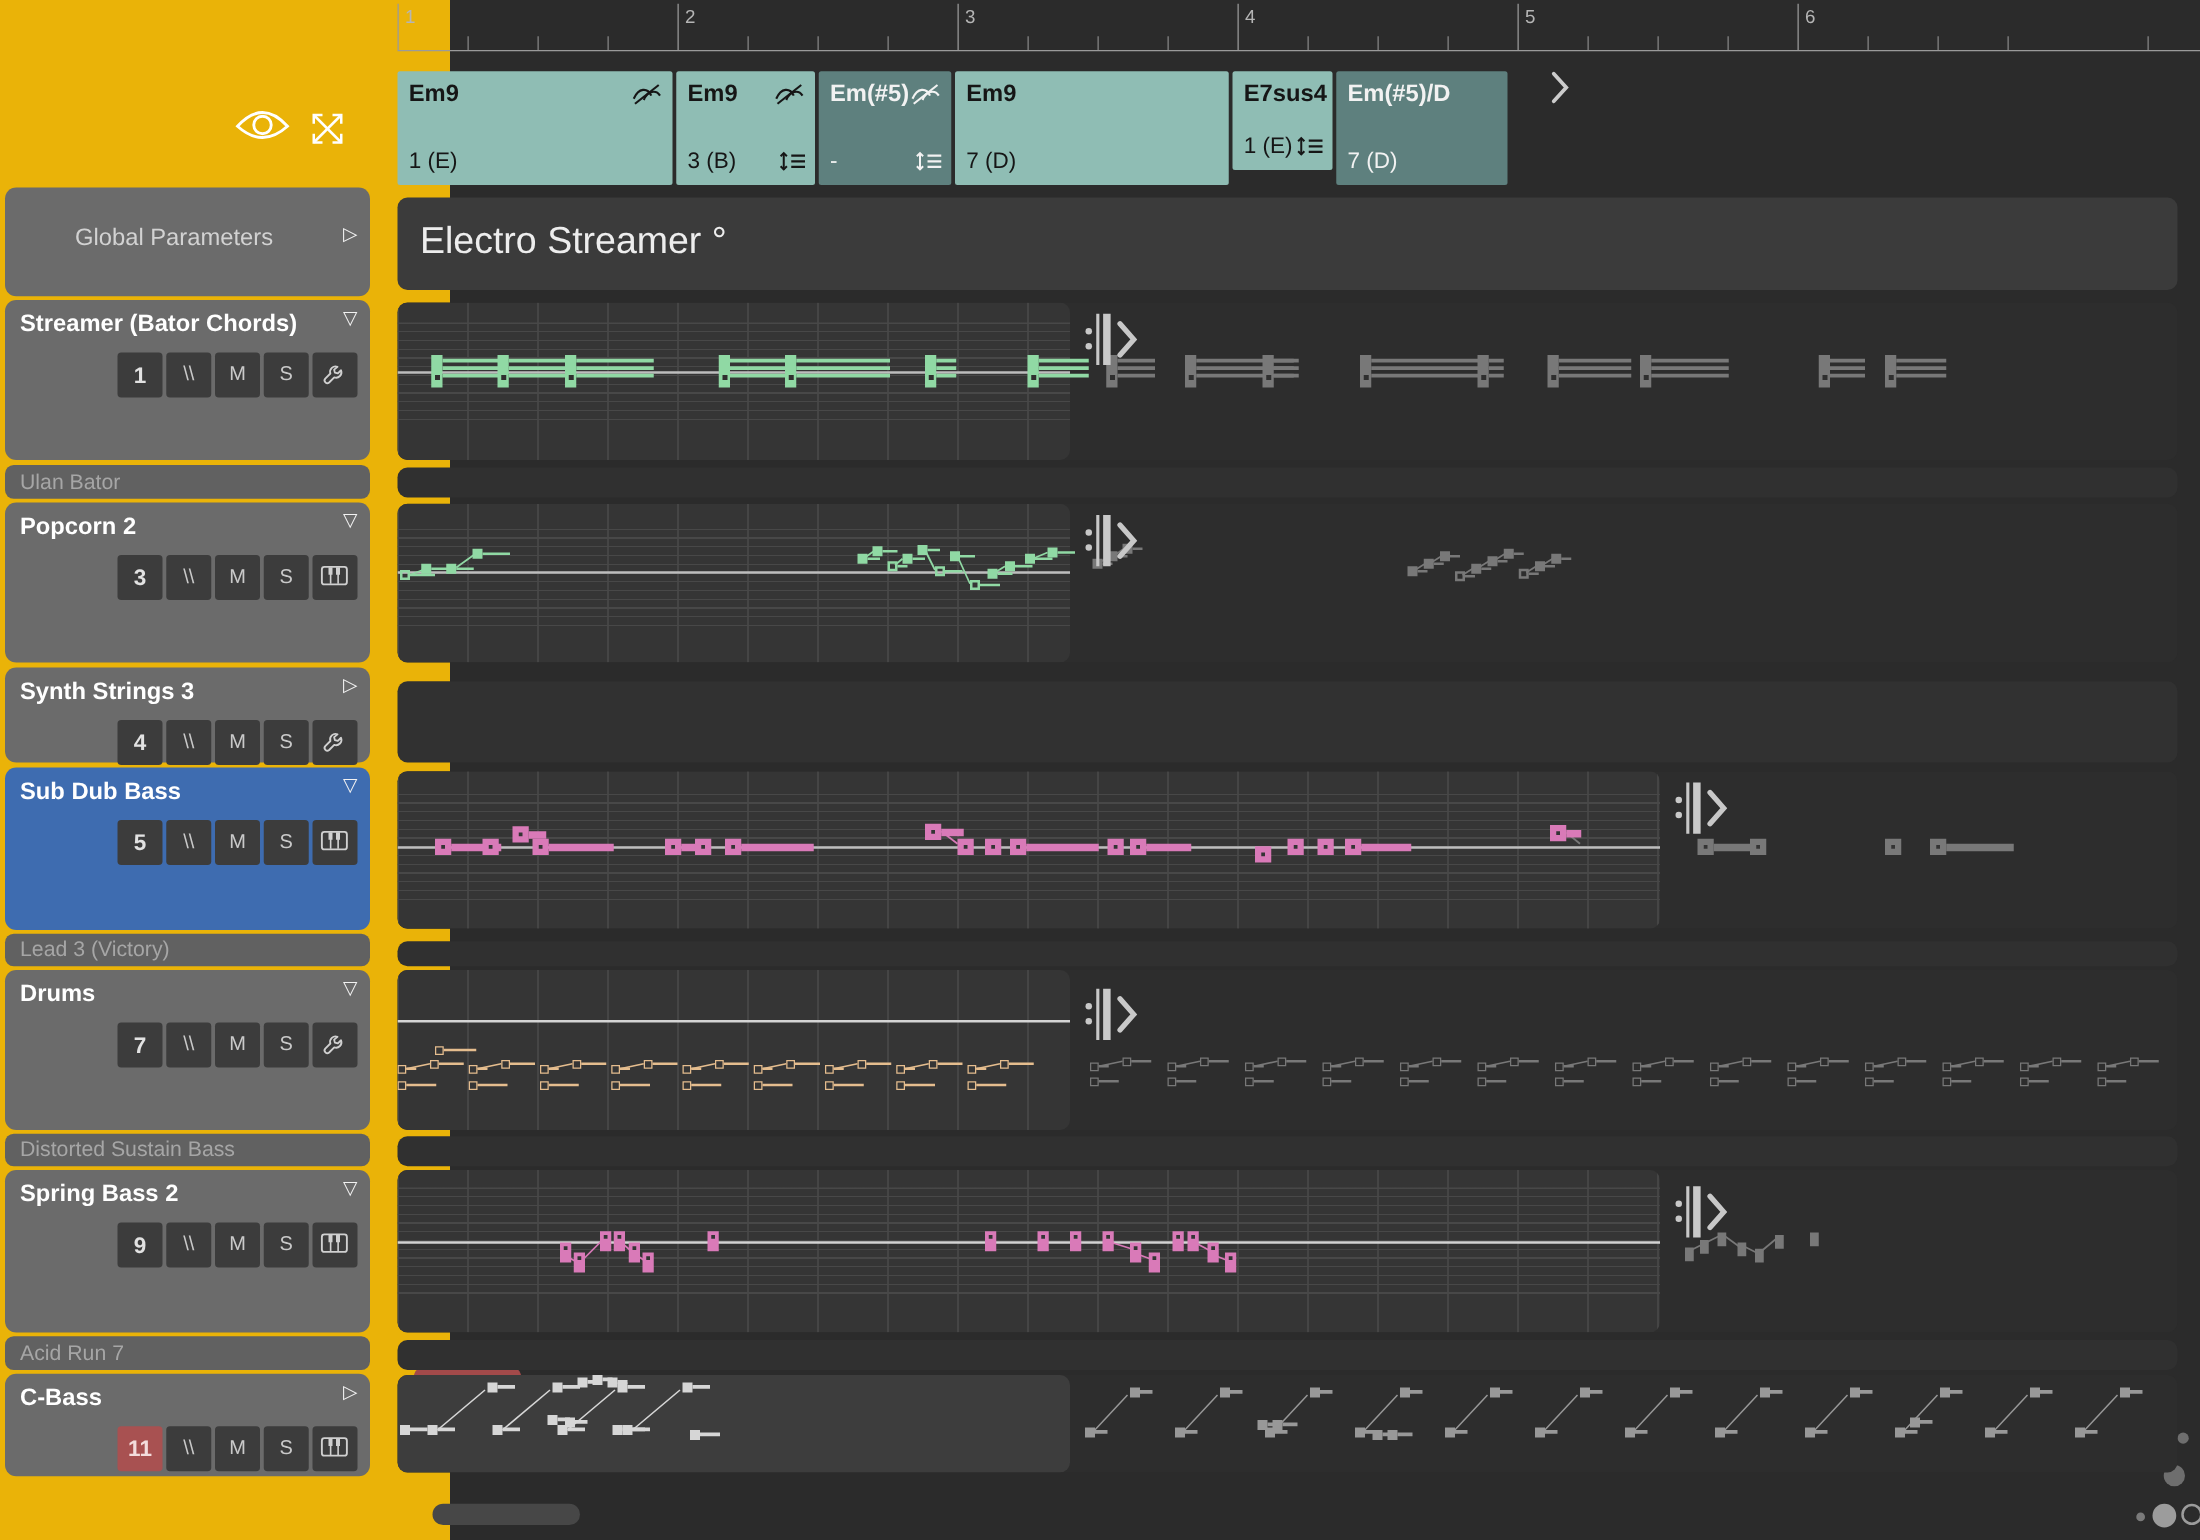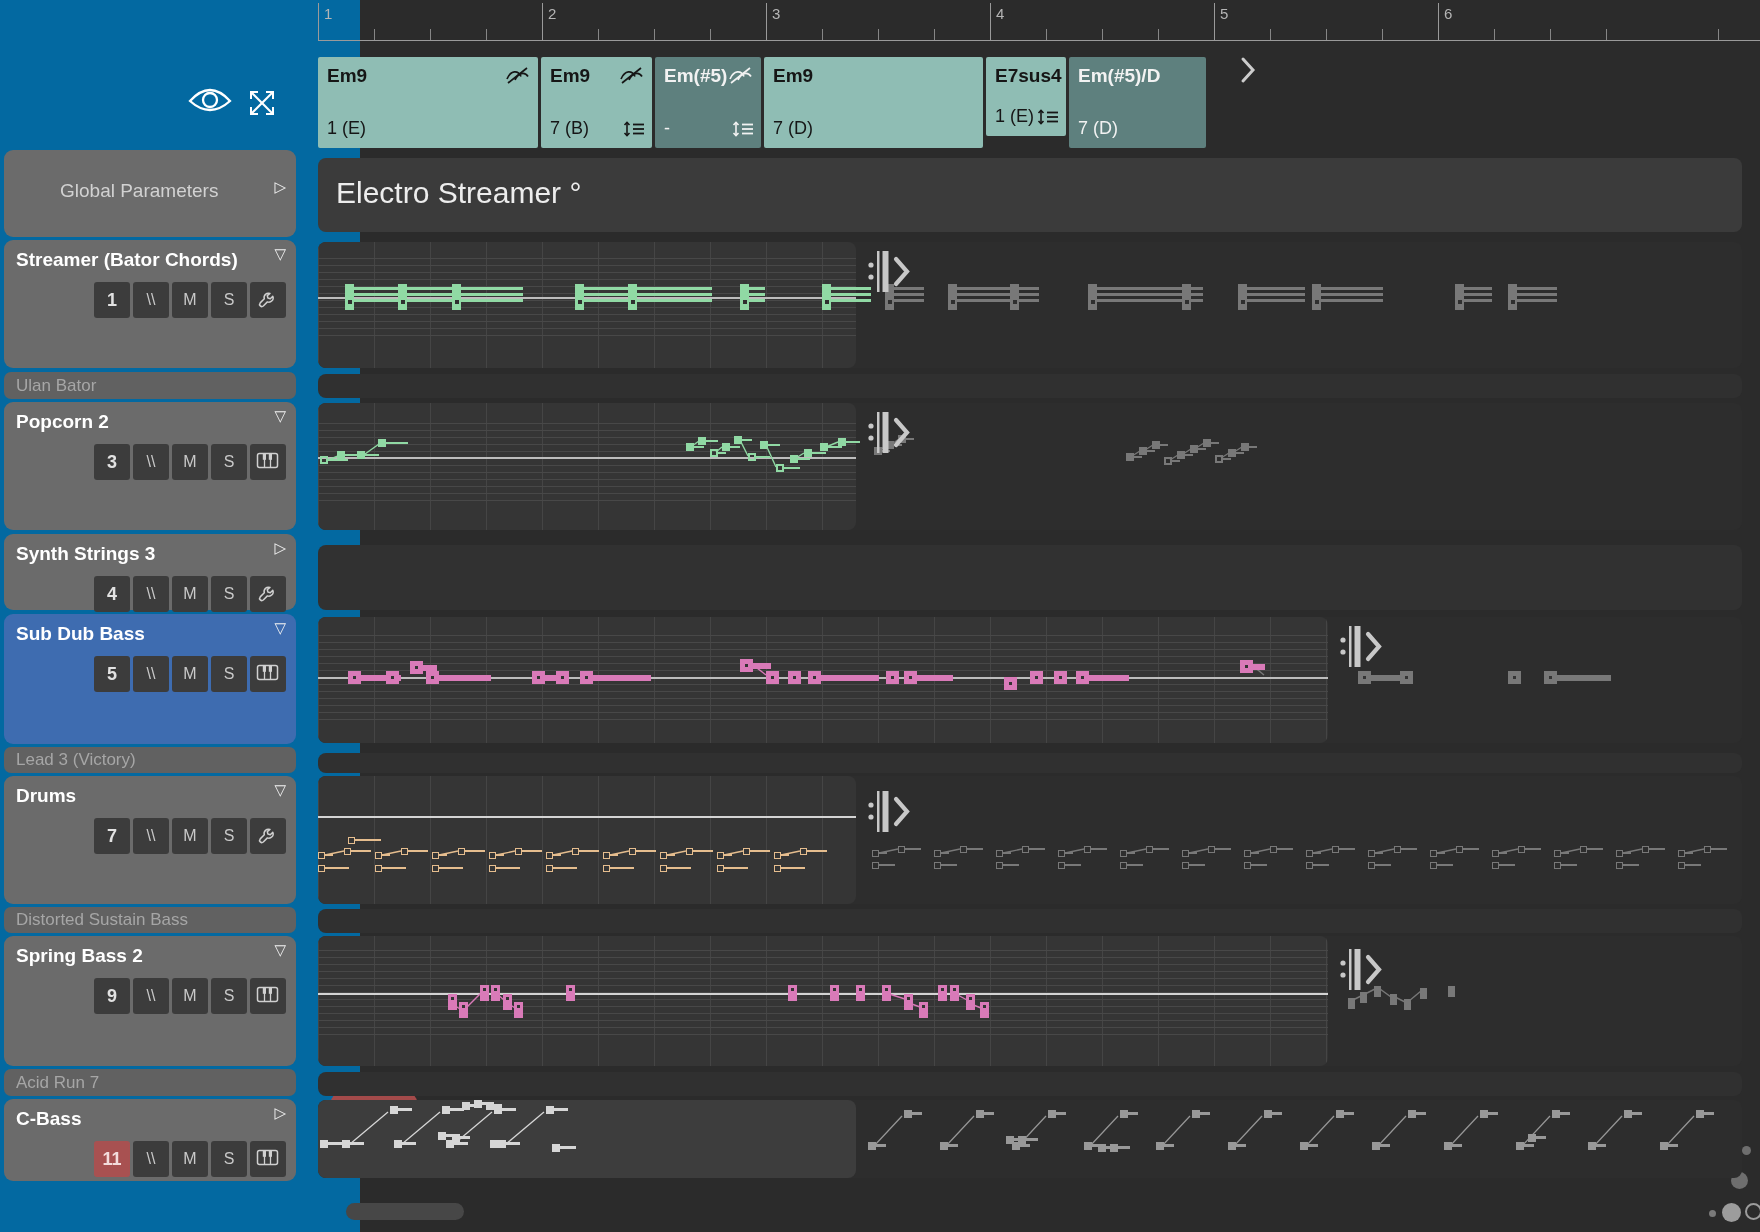--- a/index.html
+++ b/index.html
@@ -1,18 +1,18 @@
 <!DOCTYPE html>
 <html><head>
 <meta charset="utf-8">
 <style>
   html,body{margin:0;padding:0;}
   body{width:1760px;height:1232px;background:#2b2b2b;position:relative;overflow:hidden;
        font-family:"Liberation Sans",sans-serif;}
-  #sidebar{position:absolute;left:0;top:0;width:360px;height:1232px;background:#0369a1;}
+  #sidebar{position:absolute;left:0;top:0;width:360px;height:1232px;background:#eab308;}
   .panel{position:absolute;left:4px;width:292px;background:#6b6b6b;border-radius:9px;}
   .panel.sel{background:#3e6cb0;}
   .ptitle{position:absolute;left:12px;top:9px;font-size:19px;font-weight:bold;color:#ffffff;white-space:nowrap;}
   .gtitle{position:absolute;left:56px;top:30px;font-size:19px;color:#d2d2d2;white-space:nowrap;}
   .tri{position:absolute;right:10px;top:5px;font-size:15px;color:#f2f2f2;}
   .tri.gp{top:28px;}
   .btn{position:absolute;width:36px;height:36px;background:#3c3c3c;border-radius:3px;color:#c9c9c9;
        display:flex;align-items:center;justify-content:center;font-size:16px;}
   .btn.num{font-size:18px;font-weight:bold;color:#e2e2e2;}
   .btn.red{background:#a85151;color:#f3dcdc;}
@@ -216,21 +216,21 @@
 <div class="chord" style="left: 318px; top: 57px; width: 220px; height: 91px; background: rgb(143, 189, 180);">
     <div class="cname" style="color: rgb(22, 22, 22);">Em9</div>
     <div class="csub" style="color: rgb(22, 22, 22);">1 (E)</div>
     <svg width="25" height="19" viewBox="0 0 25 19" style="position: absolute; right: 8px; top: 9px;">
       <path d="M2 13 C6 4 13 4 16 10.5 M10 14 C13 6.5 20 5.5 23 10.5" fill="none" stroke="#161616" stroke-width="1.7"></path>
       <line x1="3" y1="17" x2="22" y2="2" stroke="#161616" stroke-width="1.7"></line>
     </svg>
   </div>
 <div class="chord" style="left: 541px; top: 57px; width: 111px; height: 91px; background: rgb(143, 189, 180);">
     <div class="cname" style="color: rgb(22, 22, 22);">Em9</div>
-    <div class="csub" style="color: rgb(22, 22, 22);">7 (B)</div>
+    <div class="csub" style="color: rgb(22, 22, 22);">3 (B)</div>
     <svg width="25" height="19" viewBox="0 0 25 19" style="position: absolute; right: 8px; top: 9px;">
       <path d="M2 13 C6 4 13 4 16 10.5 M10 14 C13 6.5 20 5.5 23 10.5" fill="none" stroke="#161616" stroke-width="1.7"></path>
       <line x1="3" y1="17" x2="22" y2="2" stroke="#161616" stroke-width="1.7"></line>
     </svg>
     <svg width="22" height="18" viewBox="0 0 22 18" style="position: absolute; right: 7px; bottom: 10px;">
       <line x1="4" y1="2.5" x2="4" y2="15.5" stroke="#161616" stroke-width="1.6"></line>
       <path d="M1.5 5 L4 2.5 L6.5 5 M1.5 13 L4 15.5 L6.5 13" fill="none" stroke="#161616" stroke-width="1.6"></path>
       <line x1="10" y1="4.5" x2="21" y2="4.5" stroke="#161616" stroke-width="1.8"></line>
       <line x1="10" y1="9" x2="21" y2="9" stroke="#161616" stroke-width="1.8"></line>
       <line x1="10" y1="13.5" x2="21" y2="13.5" stroke="#161616" stroke-width="1.8"></line>

